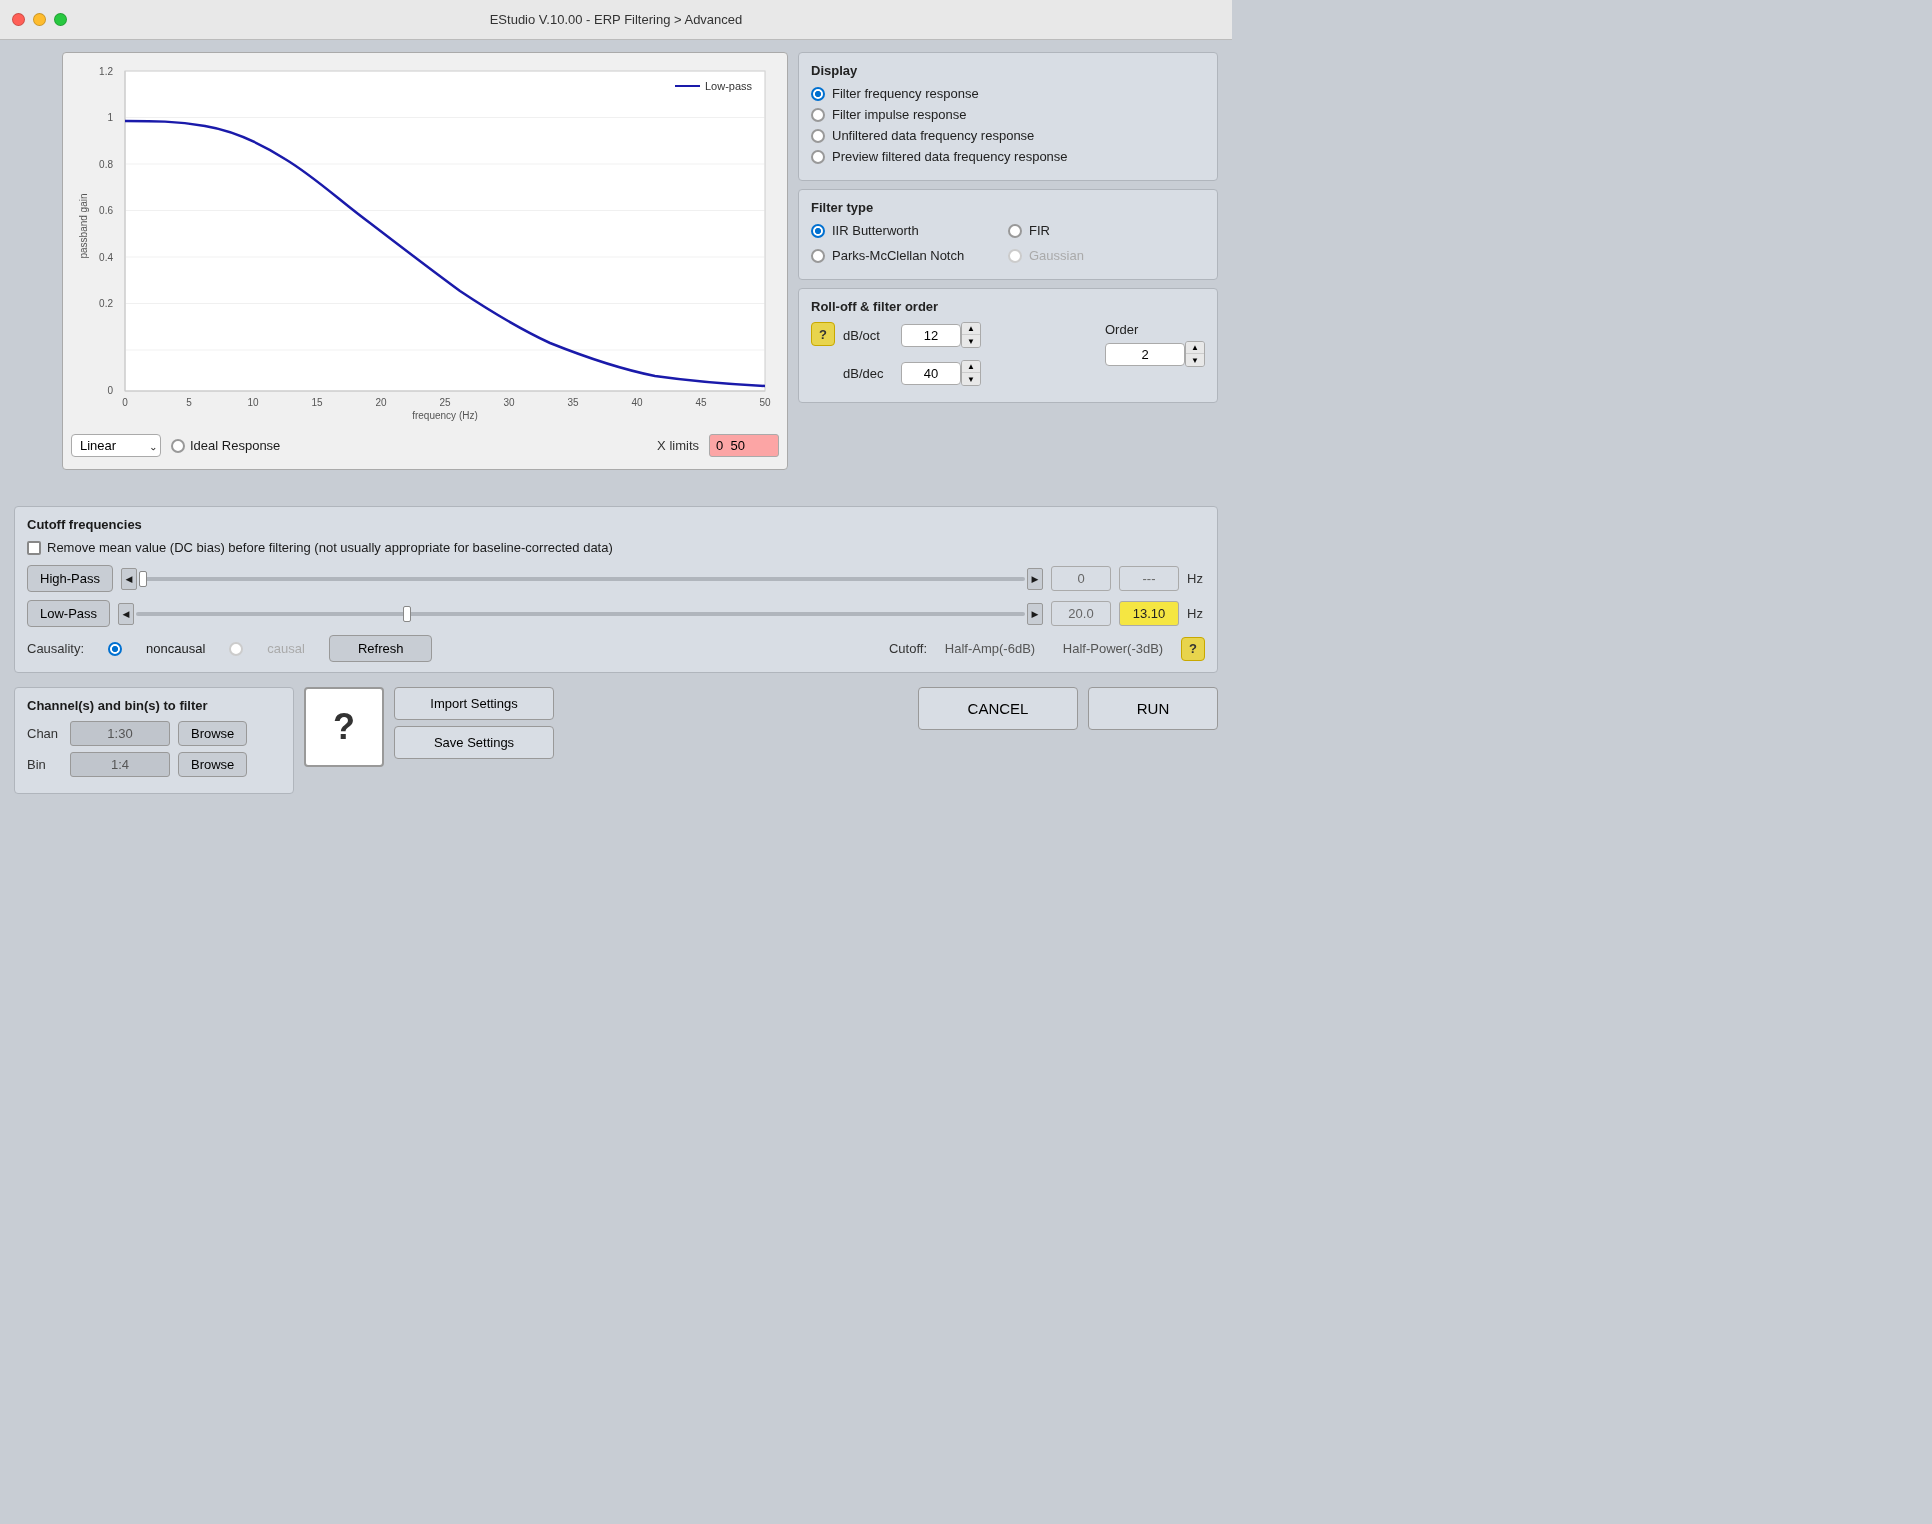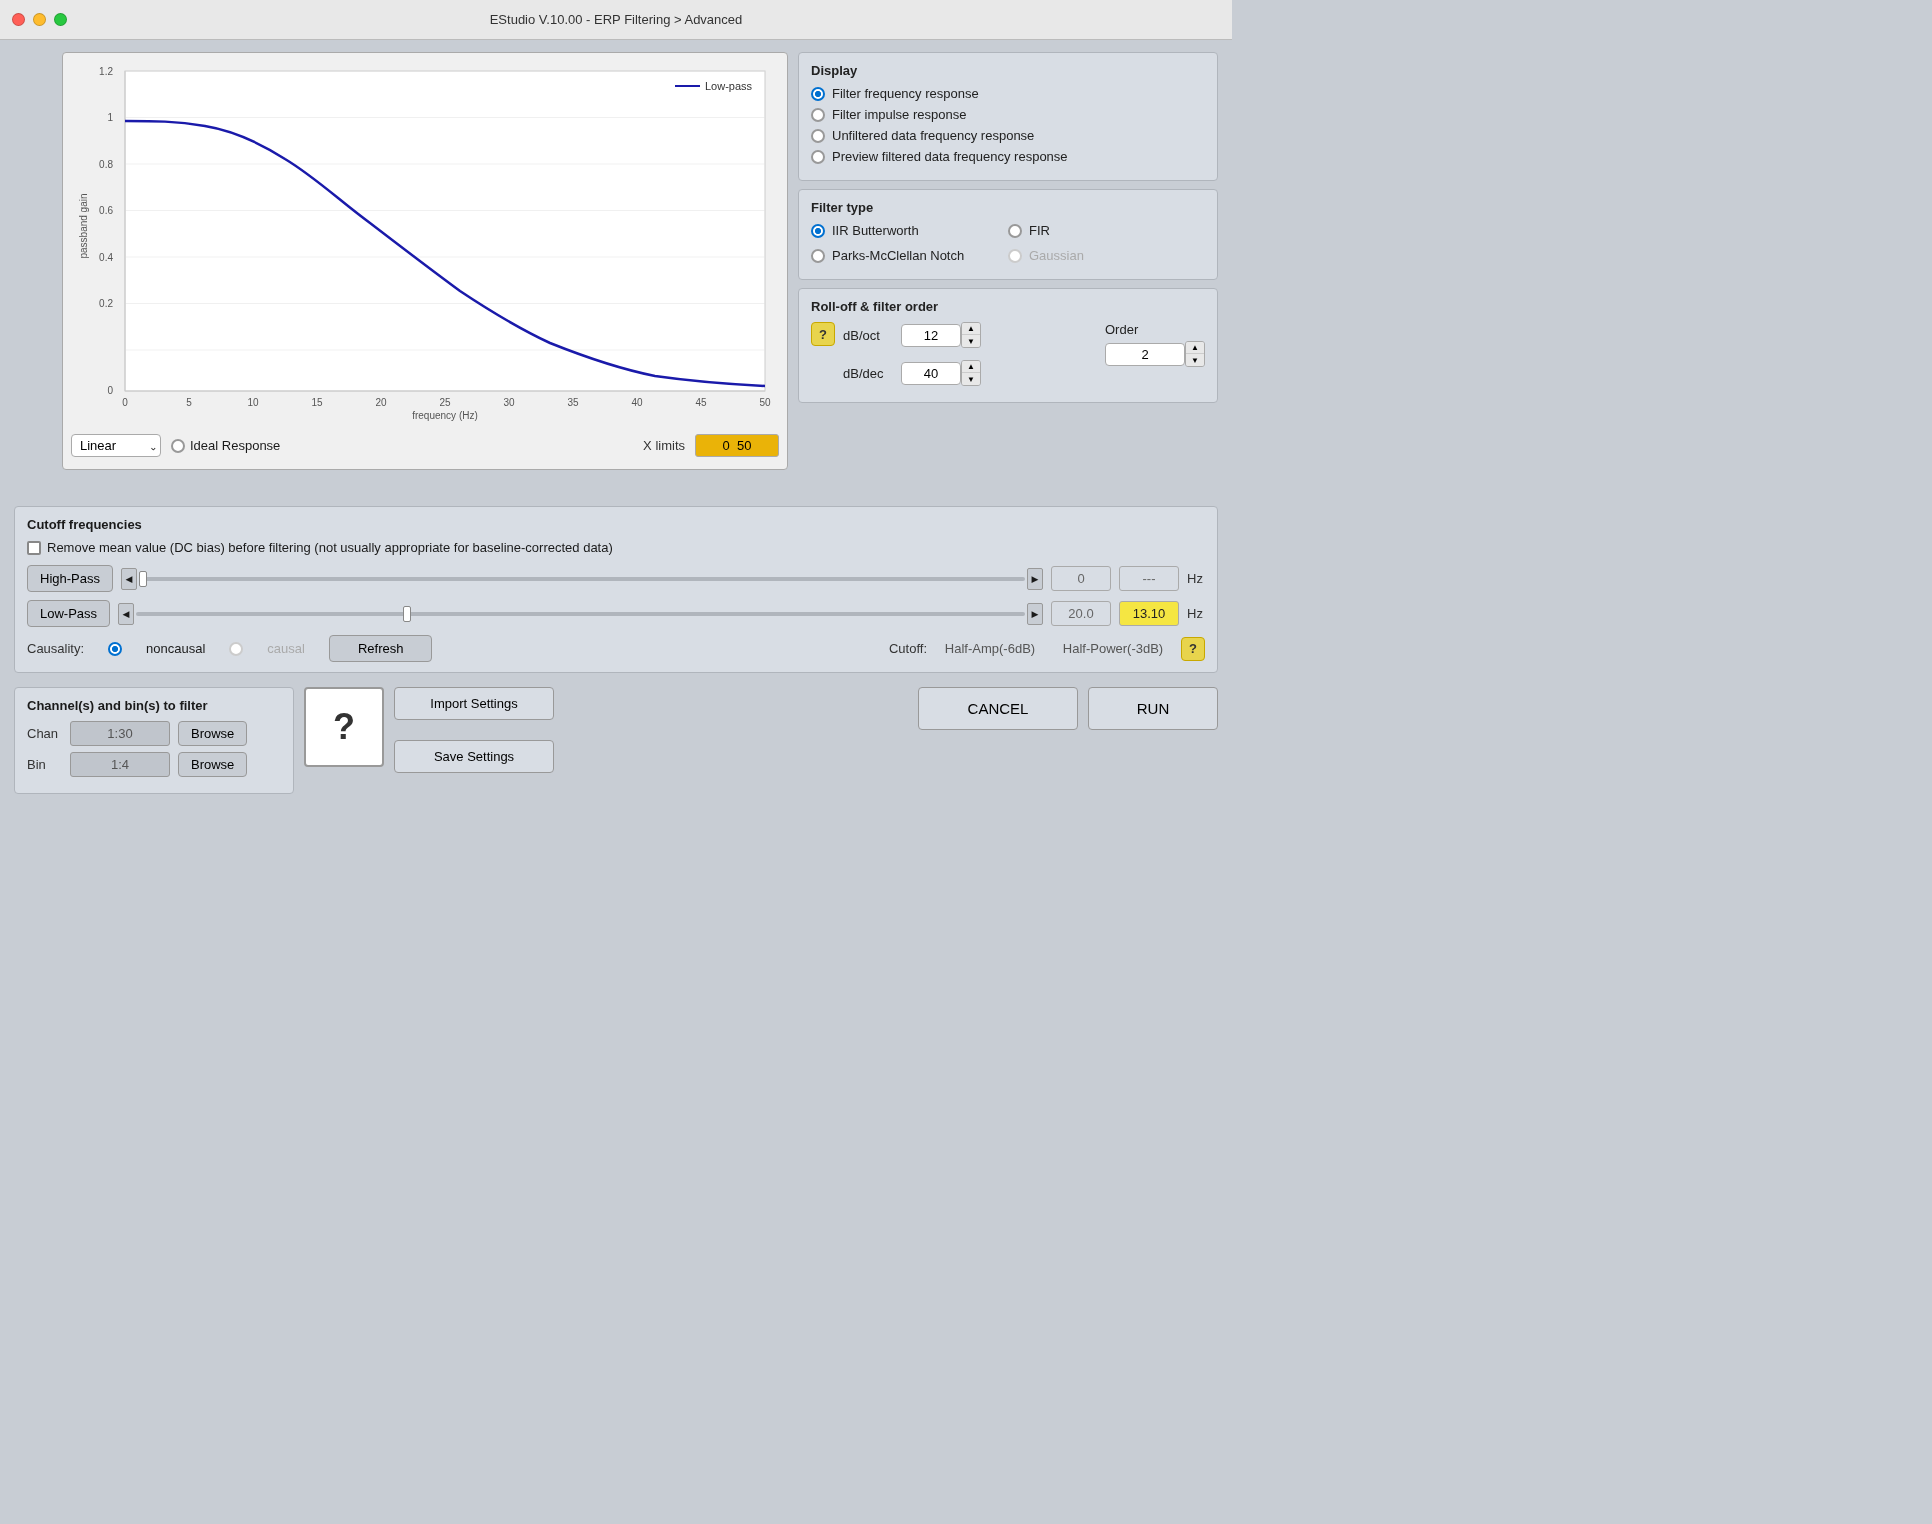--- a/index.html
+++ b/index.html
@@ -124,27 +124,26 @@
     }
     .radio-circle.active {
       border-color: #0070d0;
       background: radial-gradient(circle, #0070d0 40%, white 45%);
     }
     .x-limits-label {
       margin-left: auto;
       color: #333;
     }
     .x-limits-input {
-      background: #eab308;
+      background: #fca5a5;
       border: 1px solid #aaa;
       border-radius: 3px;
       padding: 3px 6px;
       font-size: 13px;
-      width: 84px;
-      text-align: center;
+      width: 70px;
     }
 
     
     .filter-panel {
       width: 420px;
       display: flex;
       flex-direction: column;
       gap: 8px;
     }
     .panel-box {
@@ -467,21 +466,21 @@
       font-weight: bold;
       color: #333;
       cursor: pointer;
       flex-shrink: 0;
     }
 
     
     .action-buttons {
       display: flex;
       flex-direction: column;
-      gap: 20px;
+      gap: 6px;
       flex: 1;
     }
     .import-btn, .save-btn {
       background: #d8dde4;
       border: 1px solid #999;
       border-radius: 4px;
       padding: 8px 16px;
       font-size: 13px;
       cursor: pointer;
       text-align: center;

